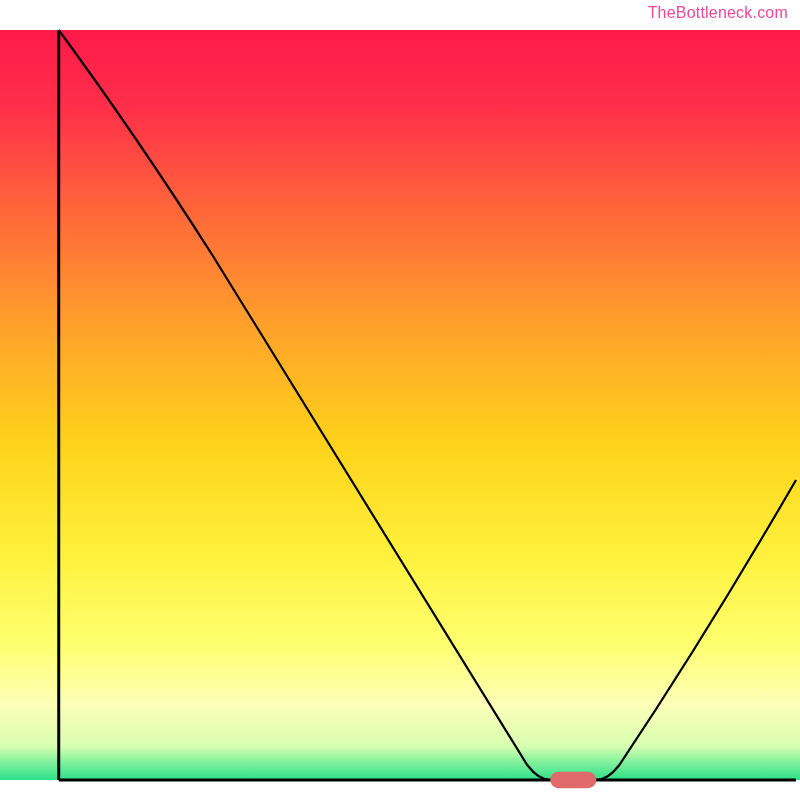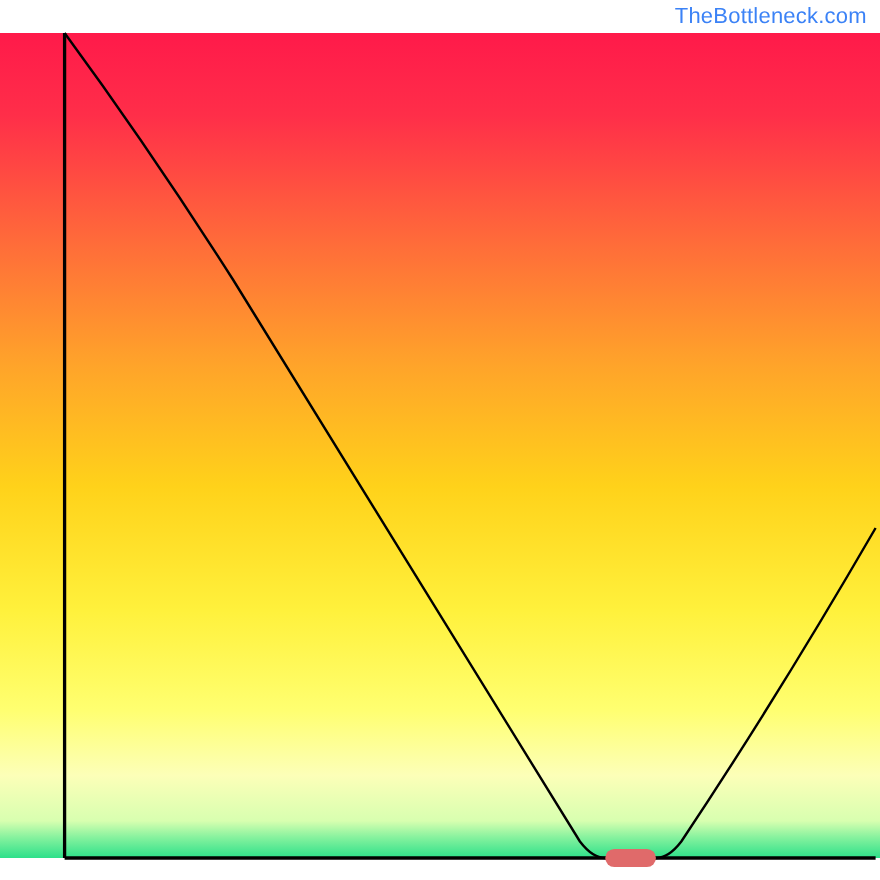--- a/index.html
+++ b/index.html
@@ -8,22 +8,22 @@
     width: 800px;
     height: 800px;
     position: relative;
     font-family: Arial, sans-serif;
     overflow: hidden;
   }
   .watermark {
     position: absolute;
     top: 4px;
     right: 12px;
-    color: #3b82f6;
-    font-size: 20px;
+    color: #ec4899;
+    font-size: 16px;
     font-weight: 500;
     z-index: 10;
     letter-spacing: 0.2px;
   }
   .chart-container {
     position: absolute;
     top: 0;
     left: 0;
     width: 800px;
     height: 800px;

